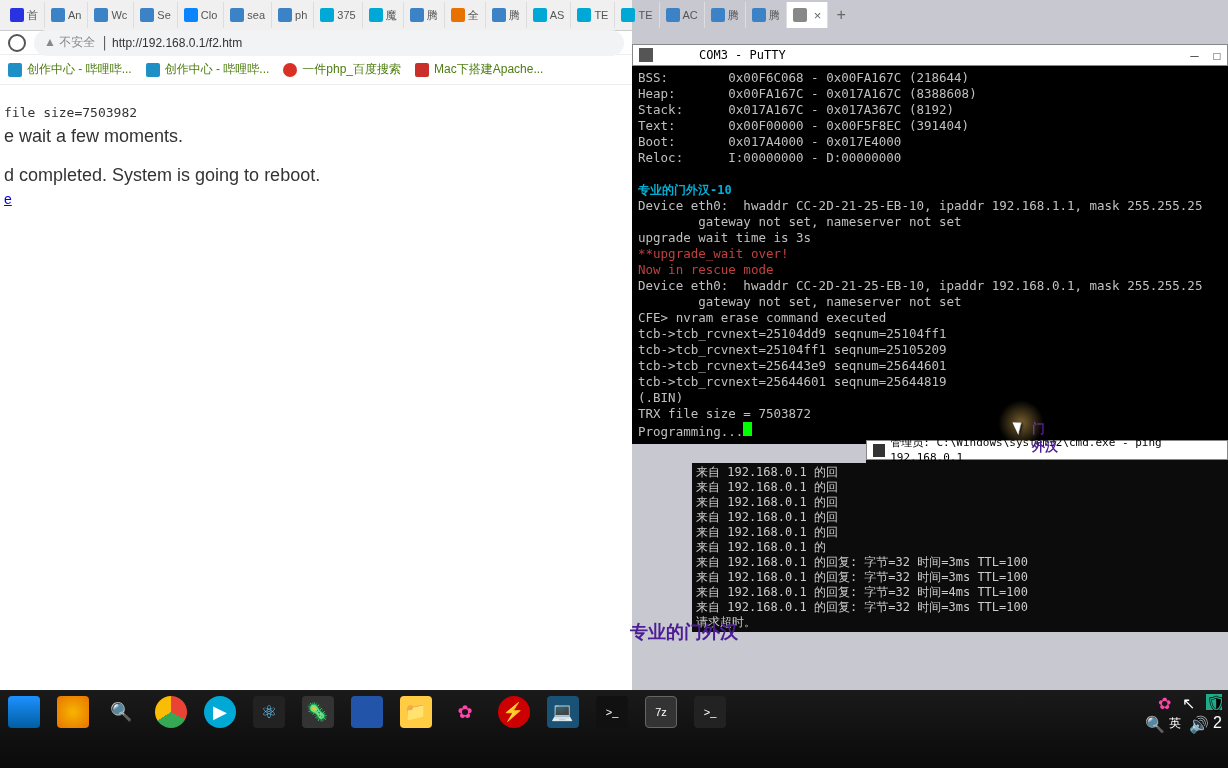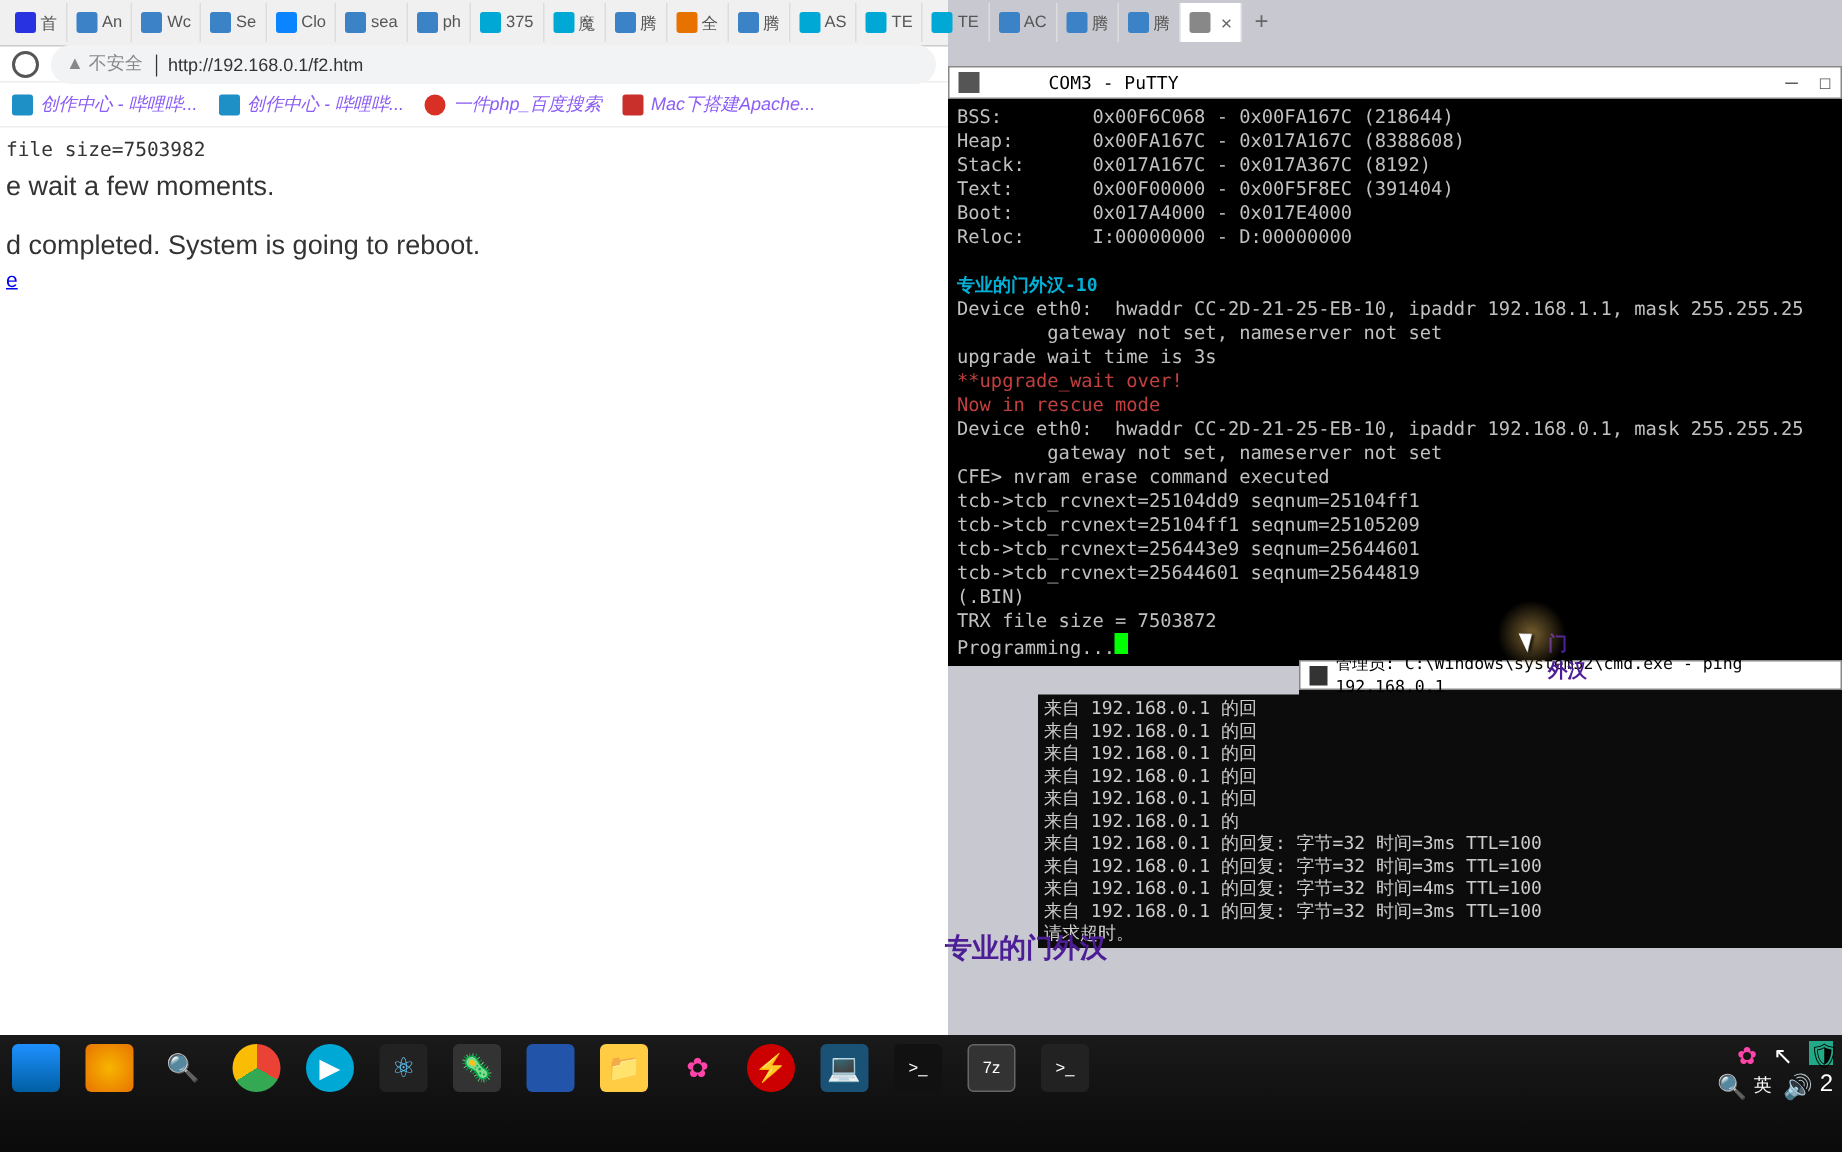--- a/index.html
+++ b/index.html
@@ -14,25 +14,25 @@
 .tab-icon.blue2 { background: #0a84ff; }
 .tab-icon.cyan { background: #00a8d6; }
 .tab-icon.gray { background: #888; }
 .tab-close { margin-left: 4px; color: #666; font-size: 13px; }
 .new-tab { padding: 0 8px; font-size: 16px; color: #666; cursor: pointer; }
 .addr-bar { height: 24px; display: flex; align-items: center; padding: 0 8px; gap: 8px; border-bottom: 1px solid #eee; }
 .reload { width: 18px; height: 18px; border: 2px solid #555; border-radius: 50%; position: relative; cursor: pointer; }
 .addr-input { flex: 1; height: 26px; display: flex; align-items: center; background: #f1f3f4; border-radius: 13px; padding: 0 10px; font-size: 12px; color: #333; }
 .warn { color: #888; margin-right: 6px; font-size: 12px; }
 .bookmarks { height: 30px; display: flex; align-items: center; padding: 0 8px; gap: 14px; font-size: 12px; border-bottom: 1px solid #eee; }
-.bm { display: flex; align-items: center; gap: 5px; color: #8b5cf6; cursor: pointer; font-style: italic; }
+.bm { display: flex; align-items: center; gap: 5px; color: #4d7c0f; cursor: pointer; }
 .bm-icon { width: 14px; height: 14px; background: #1e90c6; border-radius: 2px; }
 .bm-icon.search { background: #d93025; border-radius: 50%; }
 .bm-icon.apache { background: #c9302c; }
-.page { padding: 8px 4px; font-size: 15px; color: #333; }
+.page { padding: 8px 4px; font-size: 15px; color: #333; margin-top: 12px; }
 .file-size { font-family: monospace; font-size: 13px; margin-bottom: 6px; }
 .link { color: #0000ee; text-decoration: underline; cursor: pointer; font-size: 14px; }
 
 .putty { position: absolute; top: 44px; left: 632px; width: 596px; background: #000; color: #c0c0c0; font-family: "Consolas", monospace; font-size: 12.5px; line-height: 16px; }
 .putty-title { height: 22px; background: #fff; color: #000; display: flex; align-items: center; padding: 0 6px; font-size: 12px; border: 1px solid #888; gap: 40px; }
 .putty-title-icon { width: 14px; height: 14px; background: #555; margin-right: 6px; }
 .win-btns { margin-left: auto; display: flex; gap: 14px; color: #555; font-size: 14px; }
 .putty-body { padding: 4px 6px; white-space: pre; overflow: hidden; }
 .cyan-txt { color: #00b0d6; font-weight: bold; font-size: 12px; }
 .red-txt { color: #c04040; }

